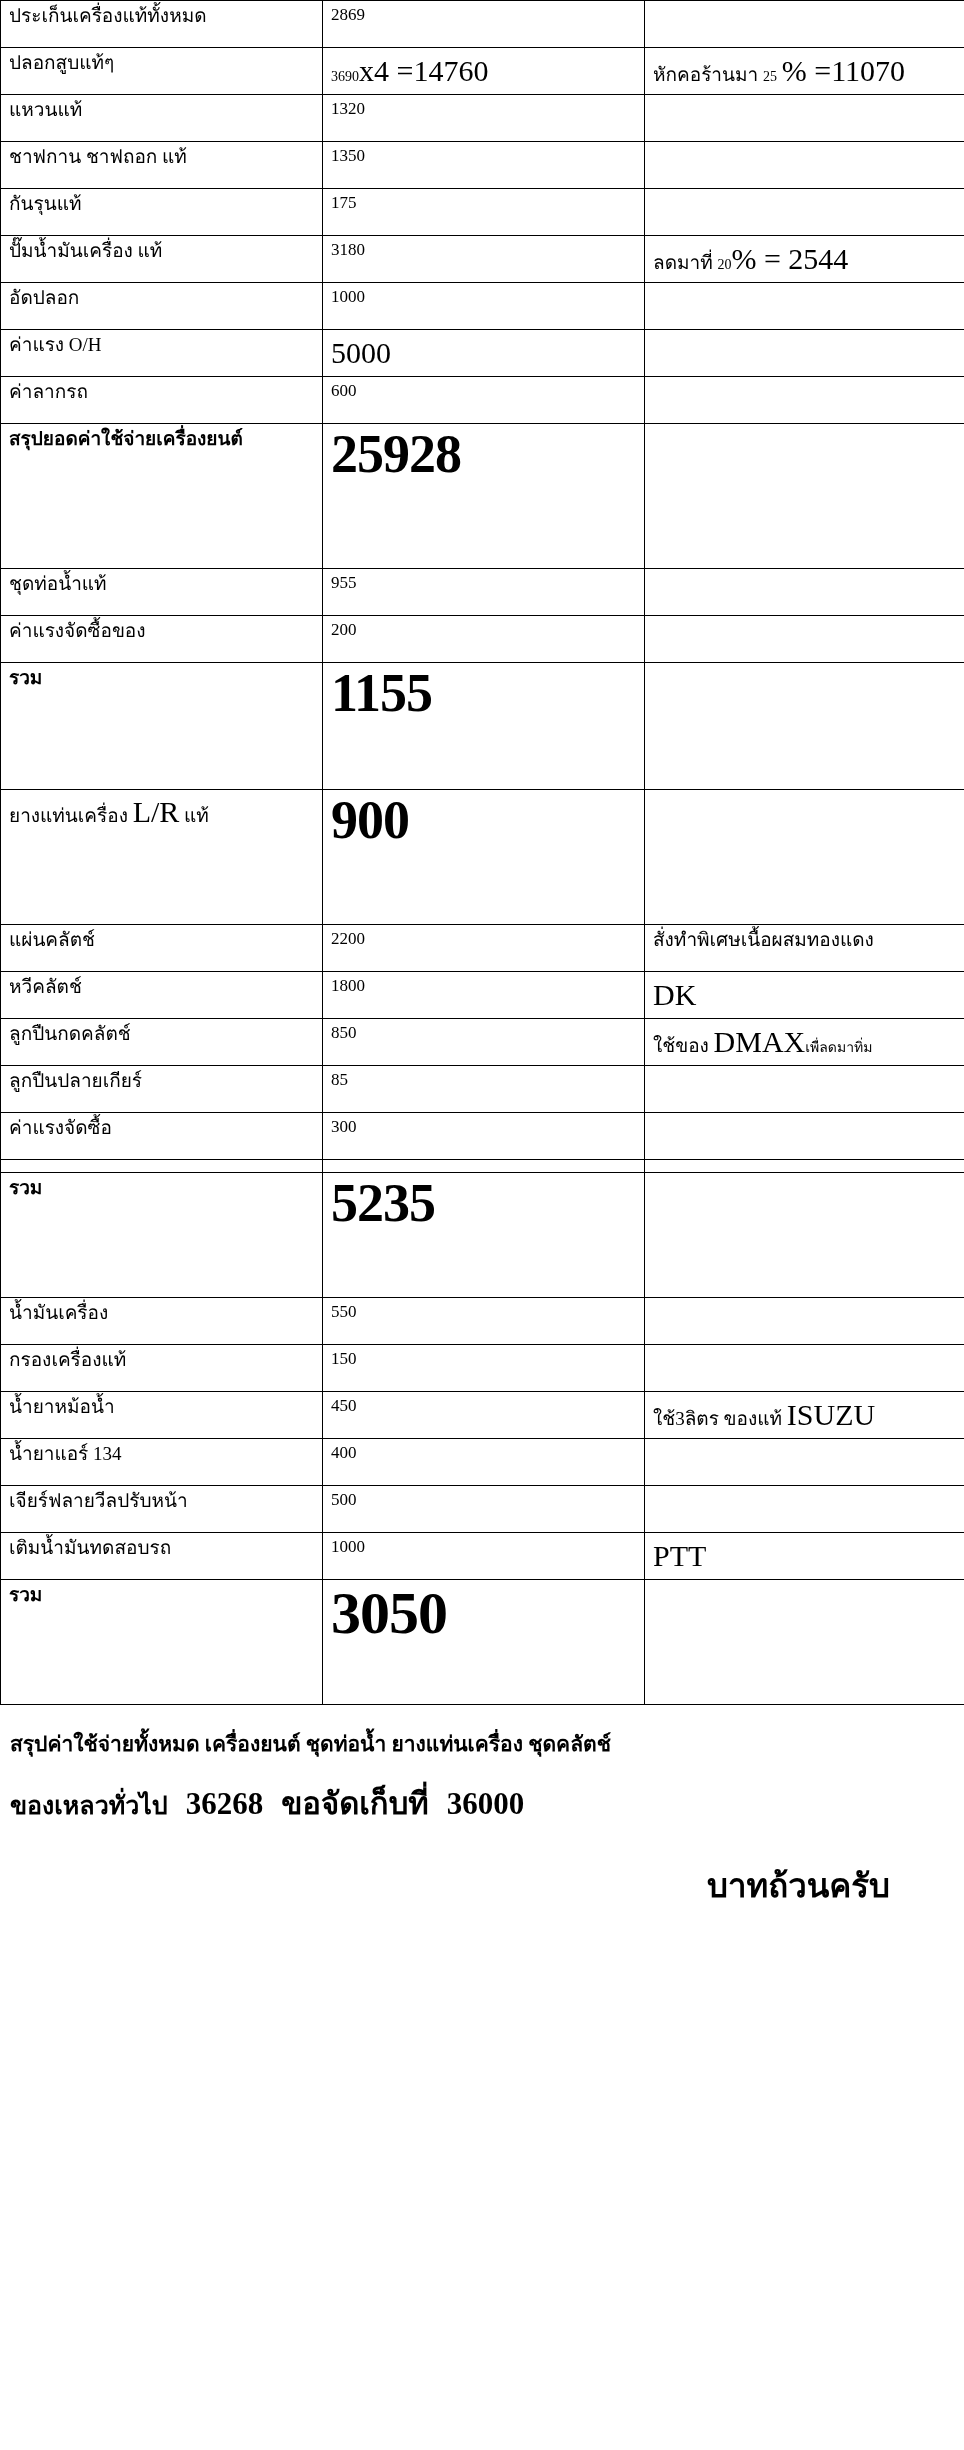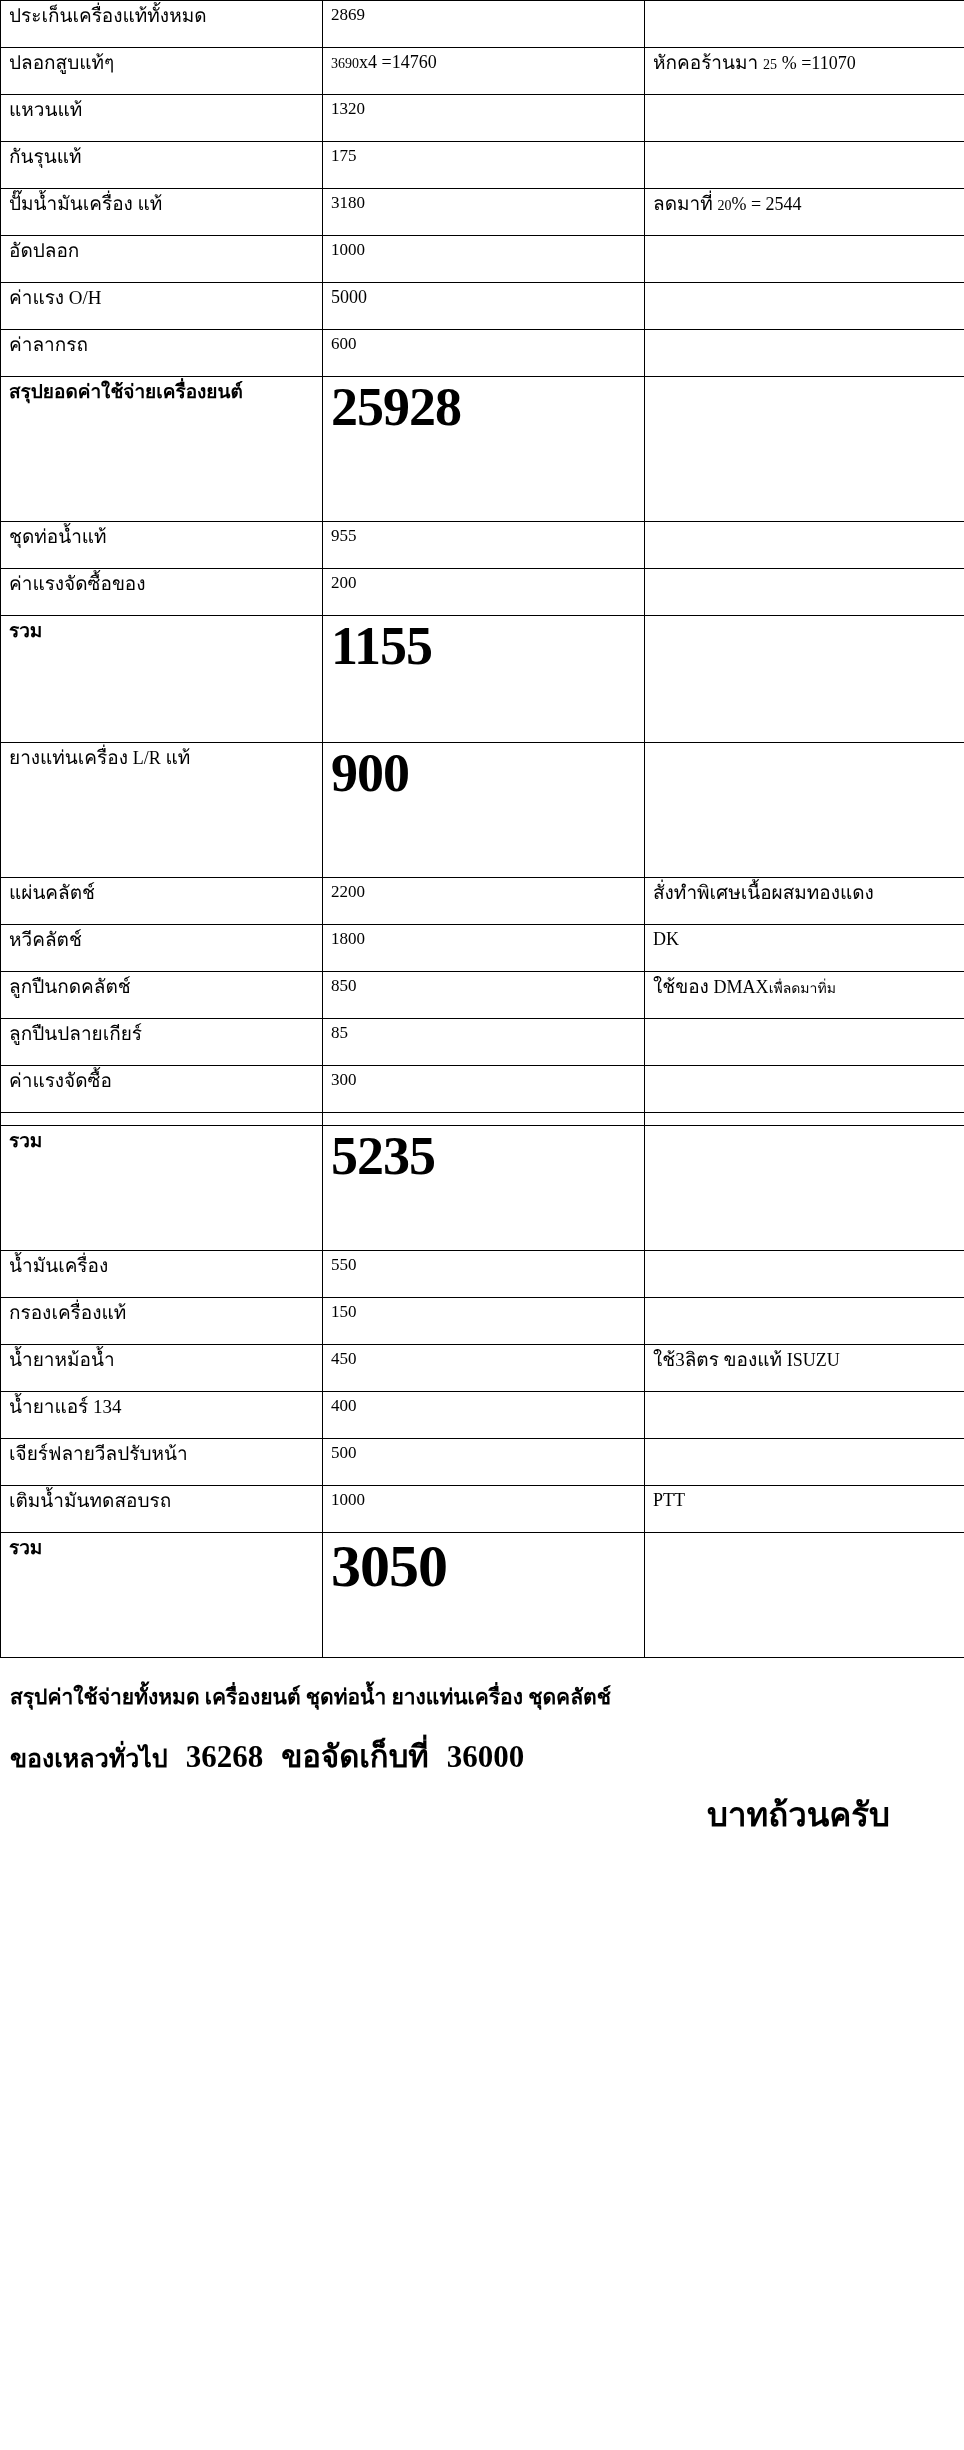--- a/index.html
+++ b/index.html
@@ -61,21 +61,21 @@
   .big-cell {
     padding-top: 22px;
     padding-left: 14px;
   }
   .tall-1 { height: 138px; }
   .tall-2 { height: 120px; }
   .tall-3 { height: 128px; }
   .tall-4 { height: 118px; }
   .tall-5 { height: 118px; }
   .mix-mid {
-    font-size: 18px;
+    font-size: 30px;
   }
   .mix-small {
     font-size: 14px;
     text-align: right;
   }
   .inline-wrap {
     display: inline;
   }
   .nowrap { white-space: nowrap; }
 
@@ -94,21 +94,21 @@
   .footer-line1 {
     font-size: 21px;
     font-weight: bold;
     line-height: 1.3;
     margin-bottom: 26px;
   }
   .footer-line2 {
     font-size: 25px;
     font-weight: bold;
     line-height: 1.3;
-    margin-bottom: 18px;
+    margin-bottom: 42px;
     display: flex;
     align-items: baseline;
     gap: 18px;
     flex-wrap: wrap;
   }
   .footer-line2 .num {
     font-size: 31px;
     font-weight: bold;
   }
   .footer-line3 {
@@ -146,20 +146,25 @@
           <span class="nowrap">หักคอร้านมา <span class="mix-small">25</span> <span class="mix-mid">% =11070</span></span>
         </td>
       </tr>
 
       <tr class="r-normal">
         <td class="lbl">แหวนแท้</td>
         <td class="val">1320</td>
         <td class="note"></td>
       </tr>
 
+      <tr class="r-normal">
+        <td class="lbl">ชาฟกาน ชาฟถอก แท้</td>
+        <td class="val">1350</td>
+        <td class="note"></td>
+      </tr>
 
       <tr class="r-normal">
         <td class="lbl">กันรุนแท้</td>
         <td class="val">175</td>
         <td class="note"></td>
       </tr>
 
       <tr class="r-normal">
         <td class="lbl">ปั๊มน้ำมันเครื่อง แท้</td>
         <td class="val">3180</td>

